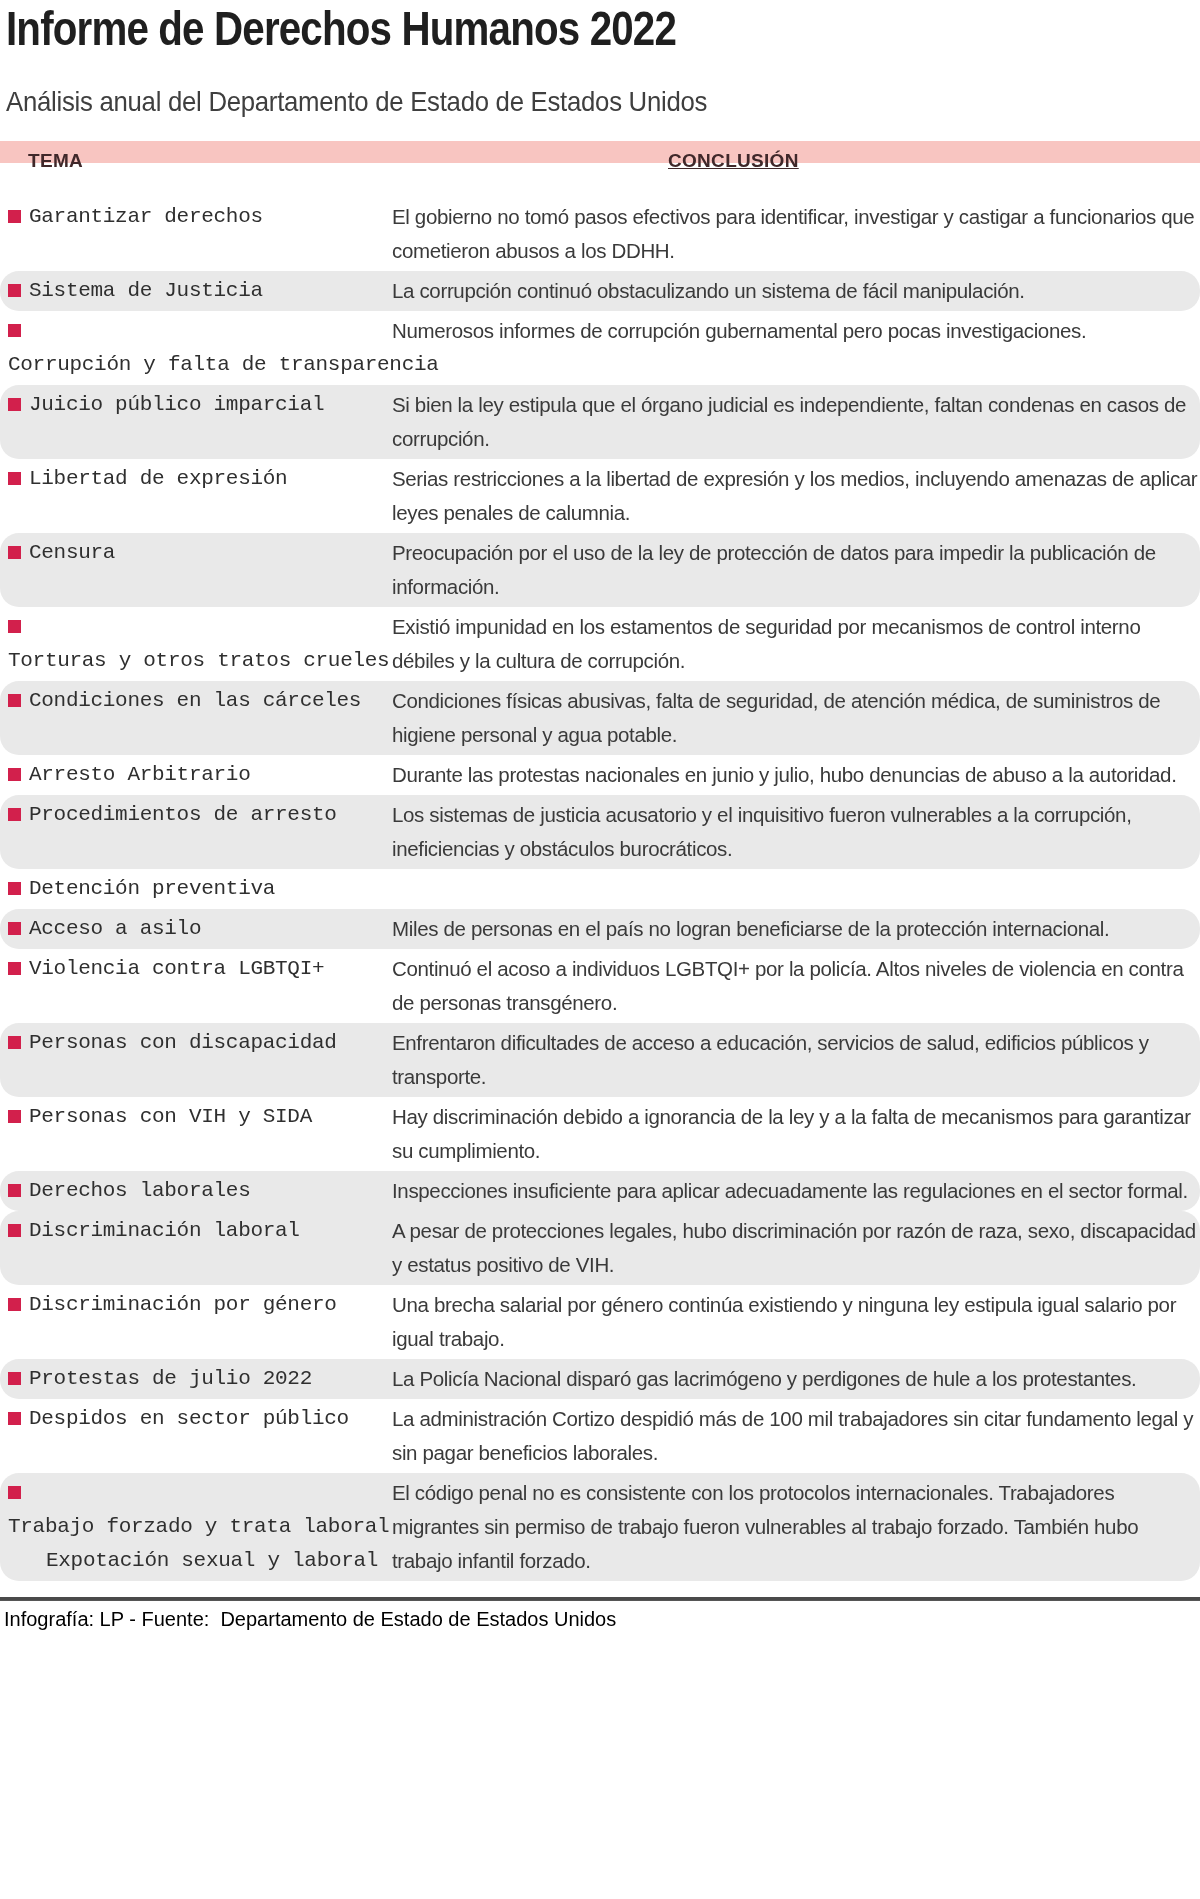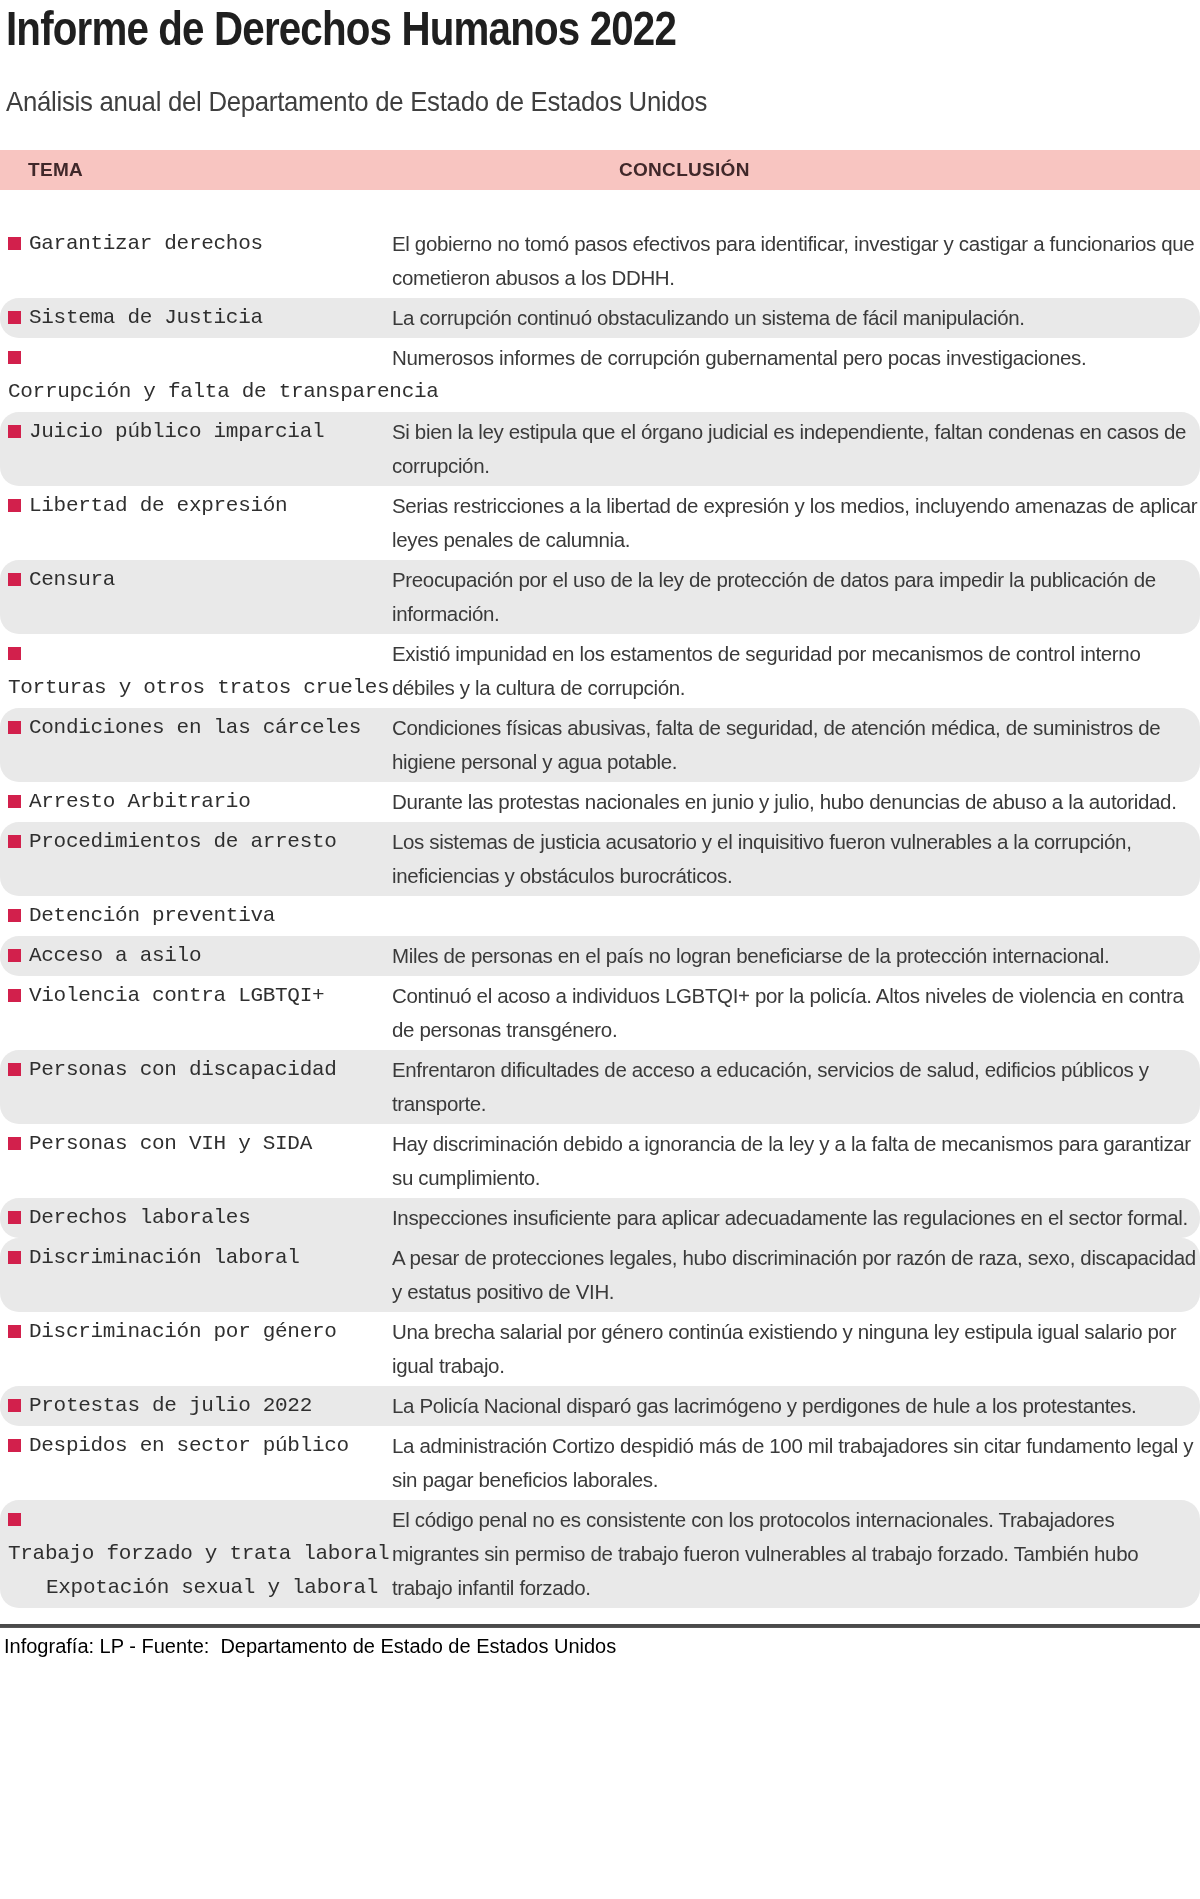--- a/index.html
+++ b/index.html
@@ -36,34 +36,34 @@
   .cond2 {
     display: inline-block;
     transform: scaleX(.92);
     transform-origin: 0 0;
     white-space: nowrap;
     letter-spacing: -0.3px;
   }
 
   .header-bar {
     position: relative;
-    height: 40px;
-    margin-top: 32px;
+    height: 22px;
+    margin-top: 23px;
     background: var(--header-bg, #f8c5c1);
   }
   .header-bar .h-label {
     position: absolute;
     top: 9px;
     font-size: 19px;
     font-weight: 700;
     color: #40282a;
     letter-spacing: 0.3px;
   }
   .h-tema { left: 28px; }
-  .h-conc { left: 619px; }
+  .h-conc { left: 668px; text-decoration: underline; }
 
   .table { padding: 34px 0 14px 0; }
   .row { display: flex; padding: 3px 0; }
   .row.shaded { background: var(--stripe, #e9e9e9); border-radius: 19px; }
 
   .tema {
     width: 392px;
     flex: 0 0 392px;
     padding-left: 8px;
     font-size: 21px;

